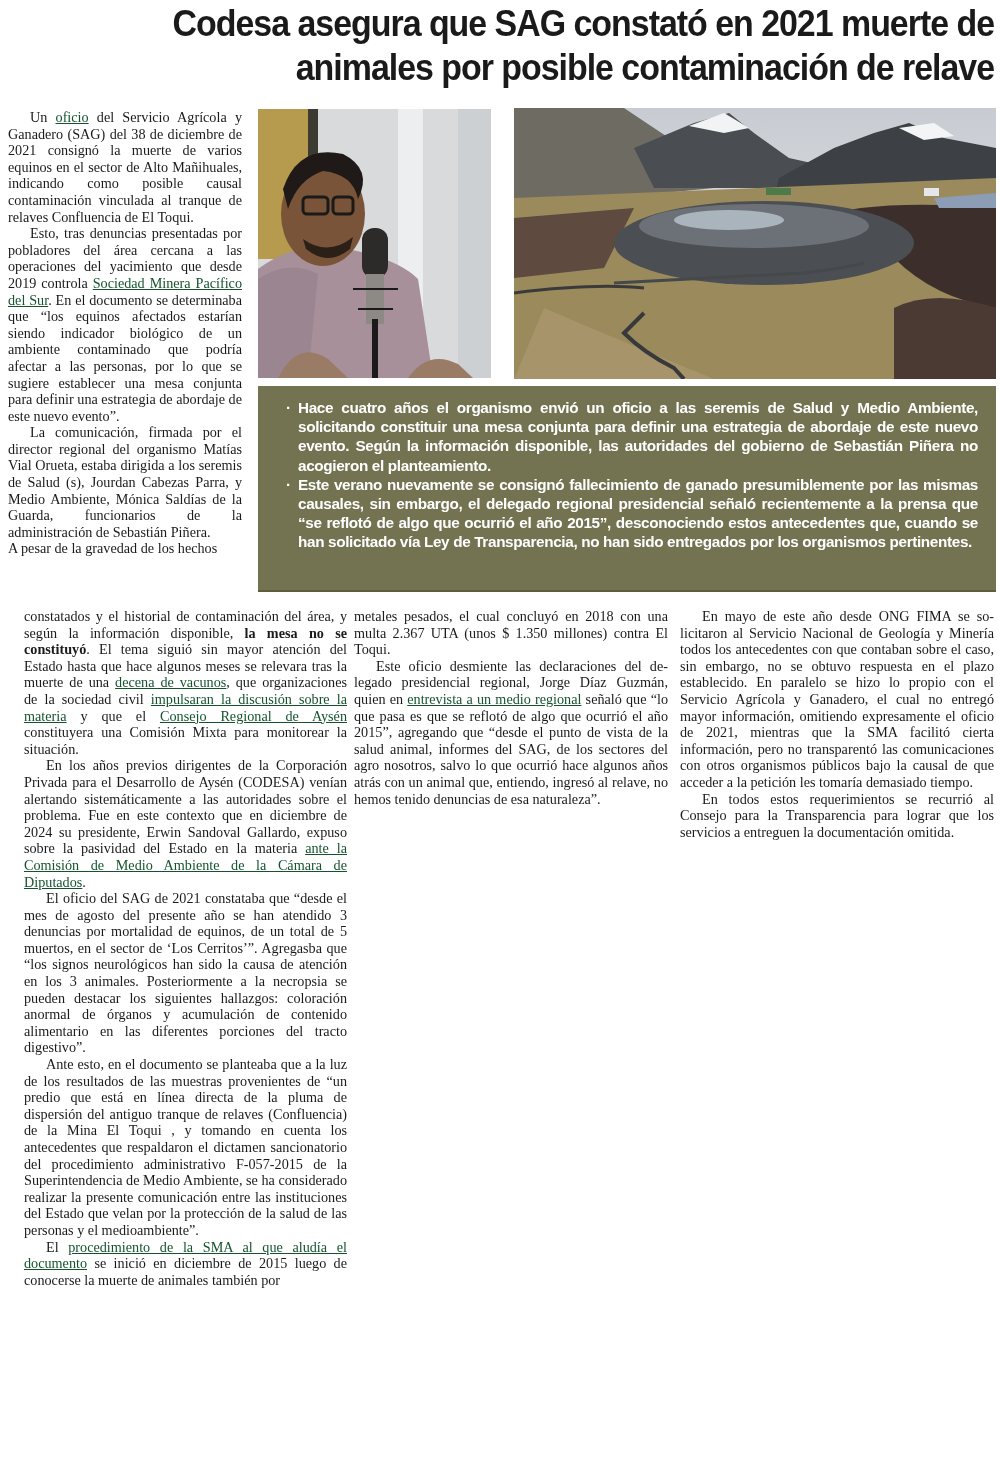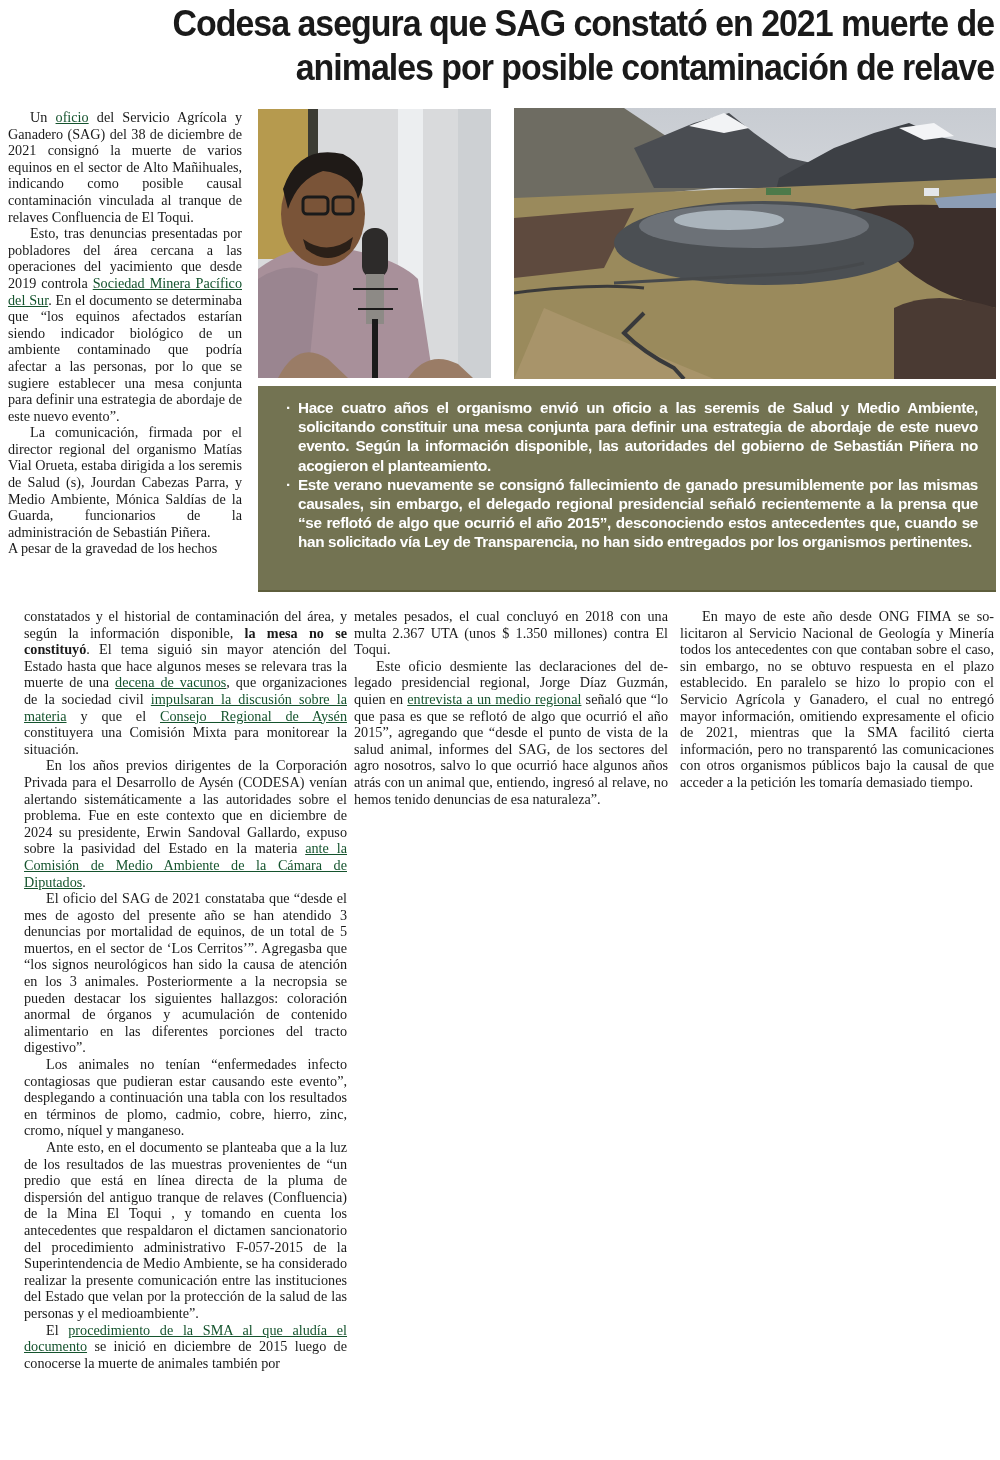--- a/index.html
+++ b/index.html
@@ -90,25 +90,25 @@
   <p><span>Un </span><a class="lnk" href="#">oficio</a><span> del Servicio Agrícola y Ganadero (SAG) del 38 de diciem­bre de 2021 consignó la muerte de varios equinos en el sector de Alto Mañihuales, indicando como posible causal contaminación vinculada al tranque de relaves Confluencia de El Toqui.</span></p>
   <p><span>Esto, tras denuncias presentadas por pobladores del área cercana a las operaciones del yacimiento que des­de 2019 controla </span><a class="lnk" href="#">Sociedad Minera Pacífico del Sur</a><span>. En el documento se determinaba que “los equinos afec­tados estarían siendo indicador bio­lógico de un ambiente contaminado que podría afectar a las personas, por lo que se sugiere establecer una mesa conjunta para definir una estrategia de abordaje de este nuevo evento”.</span></p>
   <p>La comunicación, firmada por el director regional del organismo Ma­tías Vial Orueta, estaba dirigida a los seremis de Salud (s), Jourdan Cabe­zas Parra, y Medio Ambiente, Mónica Saldías de la Guarda, funcionarios de la administración de Sebastián Piñera.</p>
   <p class="noind">A pesar de la gravedad de los hechos</p>
 </div>
 
 <div class="col" style="left:8px; top:608px; width:323px;margin-left:16px;">
   <p class="noind"><span>constatados y el historial de contaminación del área, y según la información disponible, </span><b>la mesa no se constituyó</b><span>.  El tema siguió sin mayor aten­ción del Estado hasta que hace algunos meses se relevara tras la muerte de una </span><a class="lnk" href="#">decena de vacunos</a><span>, que organizaciones de la sociedad civil </span><a class="lnk" href="#">impulsaran la discusión sobre la materia</a><span> y que el </span><a class="lnk" href="#">Consejo Re­gional de Aysén</a><span> constituyera una Comisión Mixta para monitorear la situación.</span></p>
   <p><span>En los años previos dirigentes de la Corpora­ción Privada para el Desarrollo de Aysén (CODE­SA) venían alertando sistemáticamente a las auto­ridades sobre el problema.  Fue en este contexto que en diciembre de 2024 su presidente, Erwin Sandoval Gallardo, expuso sobre la pasividad del Estado en la materia </span><a class="lnk" href="#">ante la Comisión de Medio Ambiente de la Cámara de Diputados</a><span>.</span></p>
   <p>El oficio del SAG de 2021 constataba que “desde el mes de agosto del presente año se han atendido 3 denuncias por mortalidad de equinos, de un total de 5 muertos, en el sector de ‘Los Ce­rritos’”.  Agregasba que “los signos neurológicos han sido la causa de atención en los 3 animales. Posteriormente a la necropsia se pueden destacar los siguientes hallazgos: coloración anormal de ór­ganos y acumulación de contenido alimentario en las diferentes porciones del tracto digestivo”.</p>
-  <p>Los animales no tenían “enfermedades infec­to contagiosas que pudieran estar causando este evento”, desplegando a continuación una tabla con los resultados en términos de plomo, cadmio, cobre, hierro, zinc, cromo, níquel y manganeso.</p>
   <p>Ante esto, en el documento se planteaba que a la luz de los resultados de las muestras provenien­tes de “un predio que está en línea directa de la pluma de dispersión del antiguo tranque de relaves (Confluencia) de la Mina El Toqui , y tomando en cuenta los antecedentes que respaldaron el dicta­men sancionatorio del procedimiento administra­tivo F-057-2015 de la Superintendencia de Medio Ambiente, se ha considerado realizar la presente comunicación entre las instituciones del Estado que velan por la protección de la salud de las per­sonas y el medioambiente”.</p>
   <p><span>El </span><a class="lnk" href="#">procedimiento de la SMA al que aludía el documento</a><span> se inició en diciembre de 2015 luego de conocerse la muerte de animales también por</span></p>
 </div>
 
 <div class="col" style="left:354px; top:608px; width:314px;">
   <p class="noind">metales pesados, el cual concluyó en 2018 con una multa 2.367 UTA (unos $ 1.350 millones) contra El Toqui.</p>
   <p><span>Este oficio desmiente las declaraciones del de­legado presidencial regional, Jorge Díaz Guzmán, quien en </span><a class="lnk" href="#">entrevista a un medio regional</a><span> señaló que “lo que pasa es que se reflotó de algo que ocurrió el año 2015”, agregando que “desde el punto de vista de la salud animal, informes del SAG, de los sectores del agro nosotros, salvo lo que ocurrió hace algunos años atrás con un animal que, entien­do, ingresó al relave, no hemos tenido denuncias de esa naturaleza”.</span></p>
 </div>
 
 <div class="col" style="left:680px; top:608px; width:314px;">
   <p>En mayo de este año desde ONG FIMA se so­licitaron al Servicio Nacional de Geología y Mine­ría todos los antecedentes con que contaban sobre el caso, sin embargo, no se obtuvo respuesta en el plazo establecido.  En paralelo se hizo lo propio con el Servicio Agrícola y Ganadero, el cual no en­tregó mayor información, omitiendo expresamen­te el oficio de 2021, mientras que la SMA facilitó cierta información, pero no transparentó las co­municaciones con otros organismos públicos bajo la causal de que acceder a la petición les tomaría demasiado tiempo.</p>
+  <p>En todos estos requerimientos se recurrió al Consejo para la Transparencia para lograr que los servicios a entreguen la documentación omitida.</p>
 </div>
 
 </body></html>

